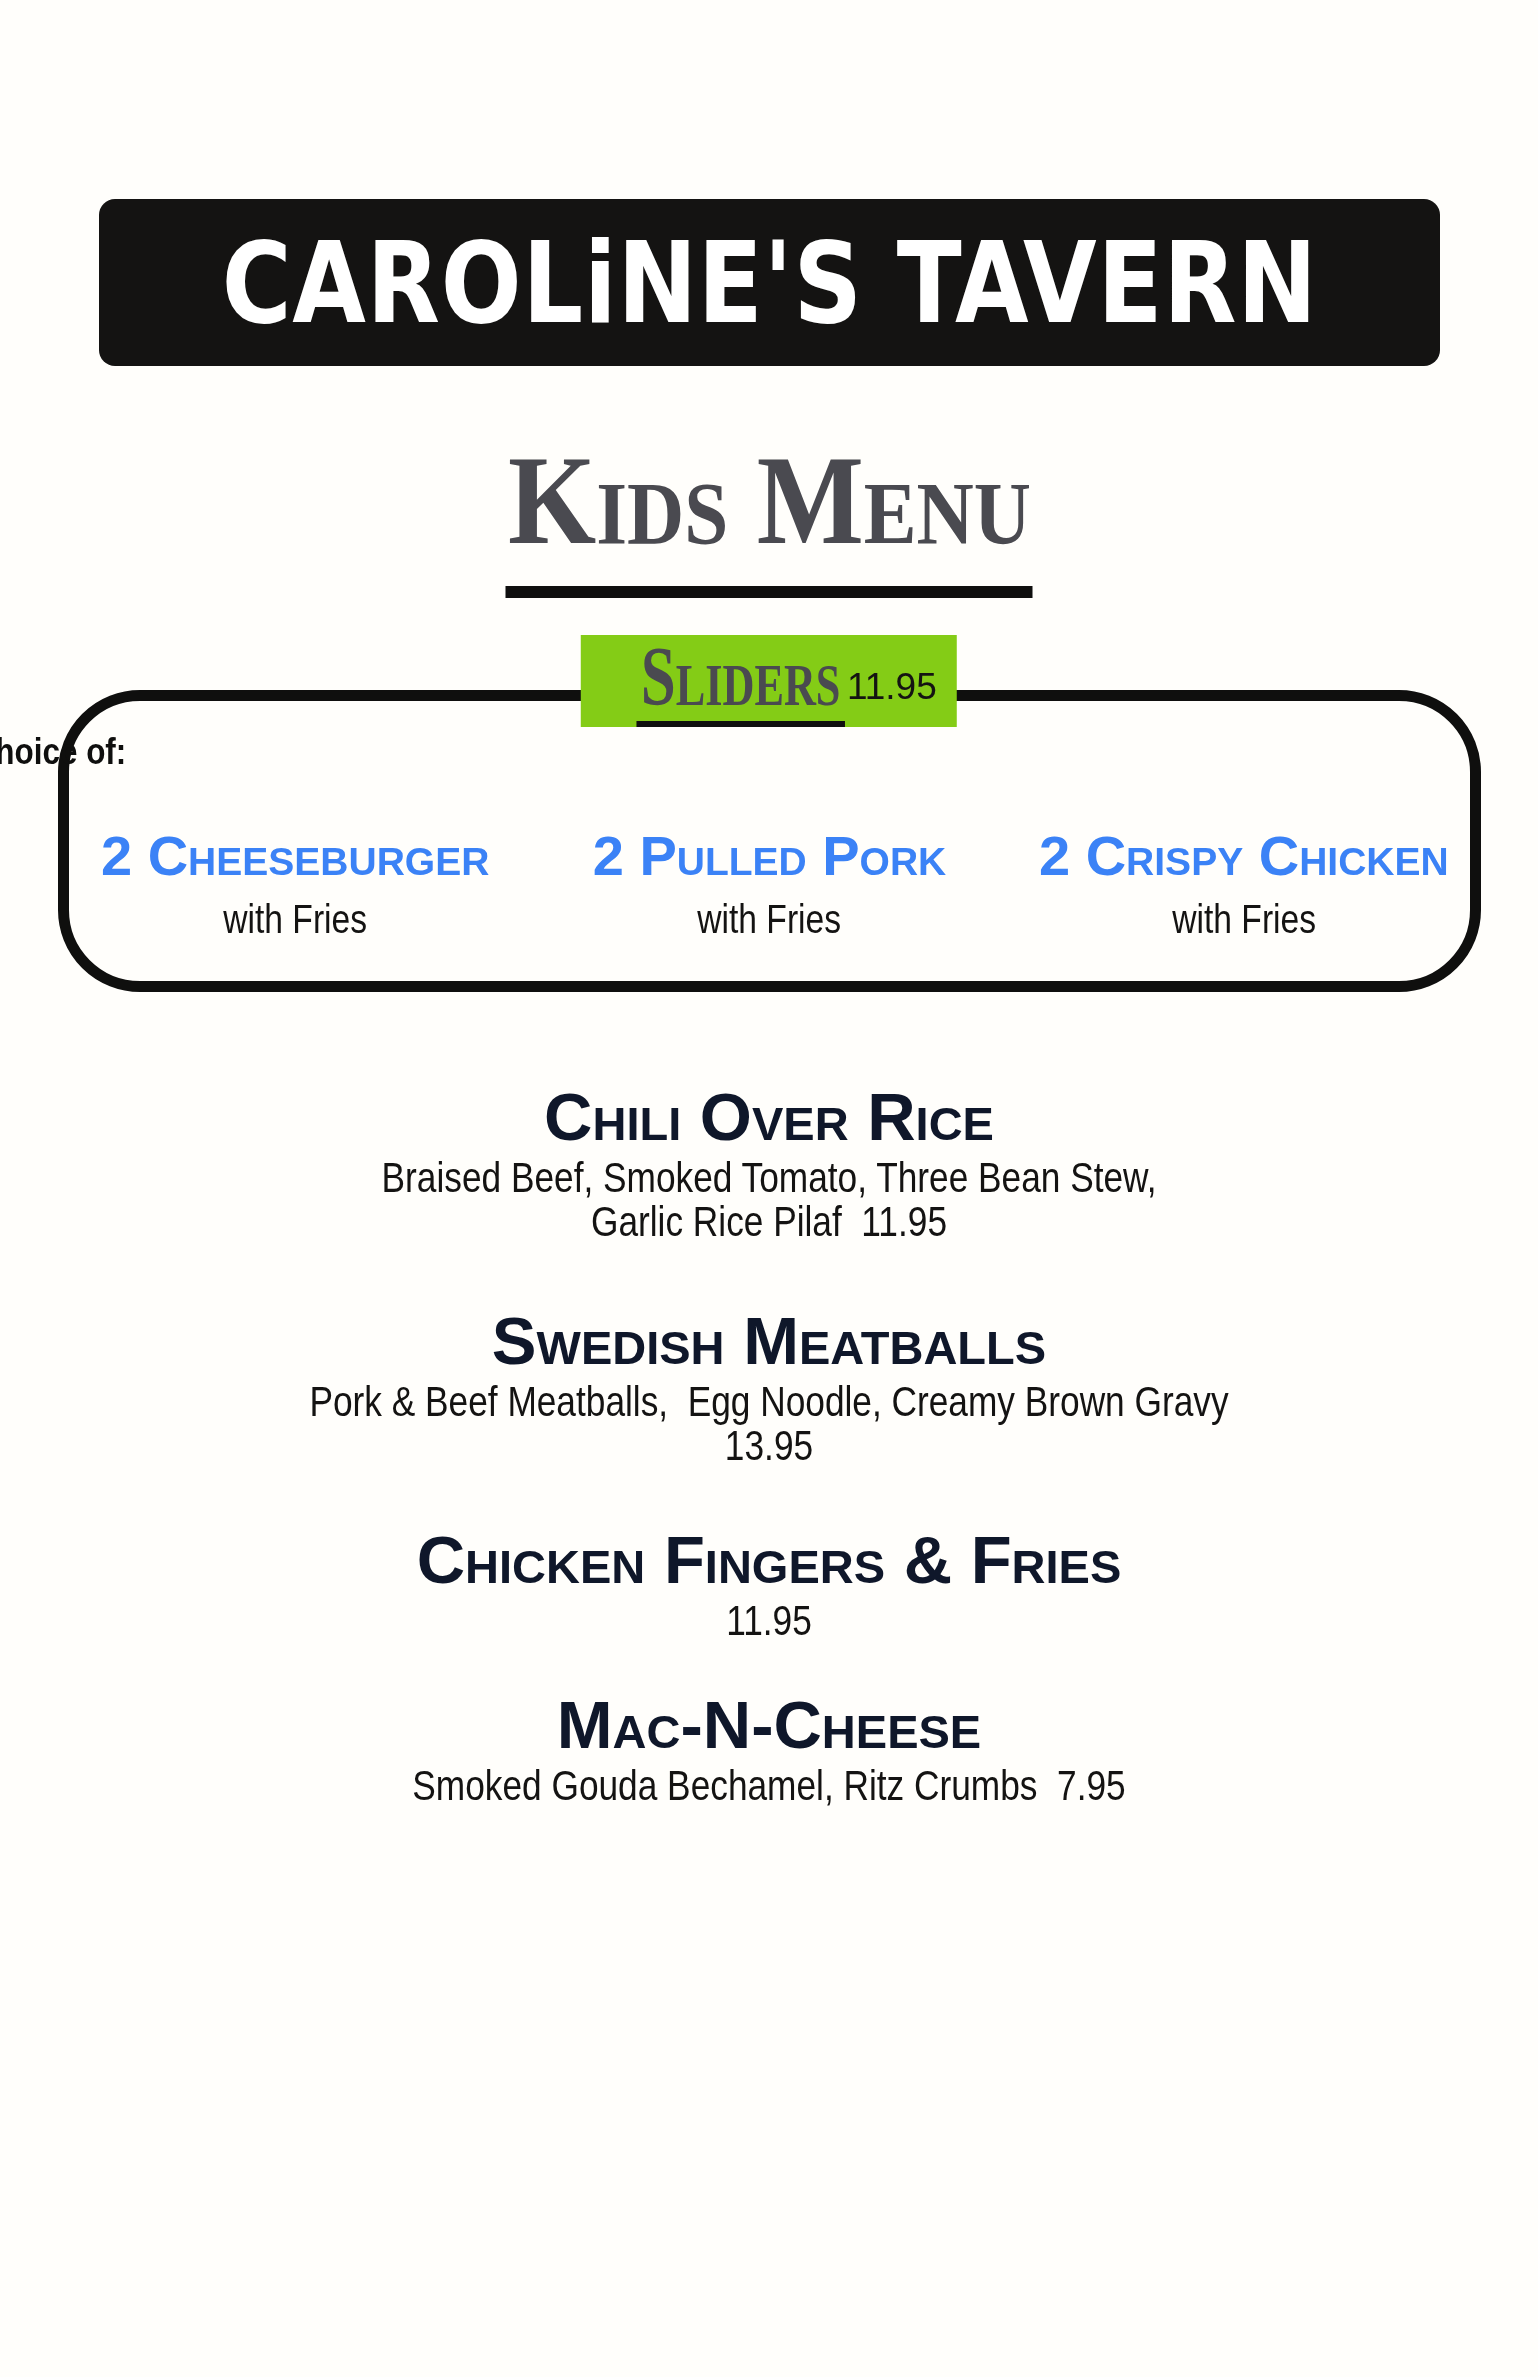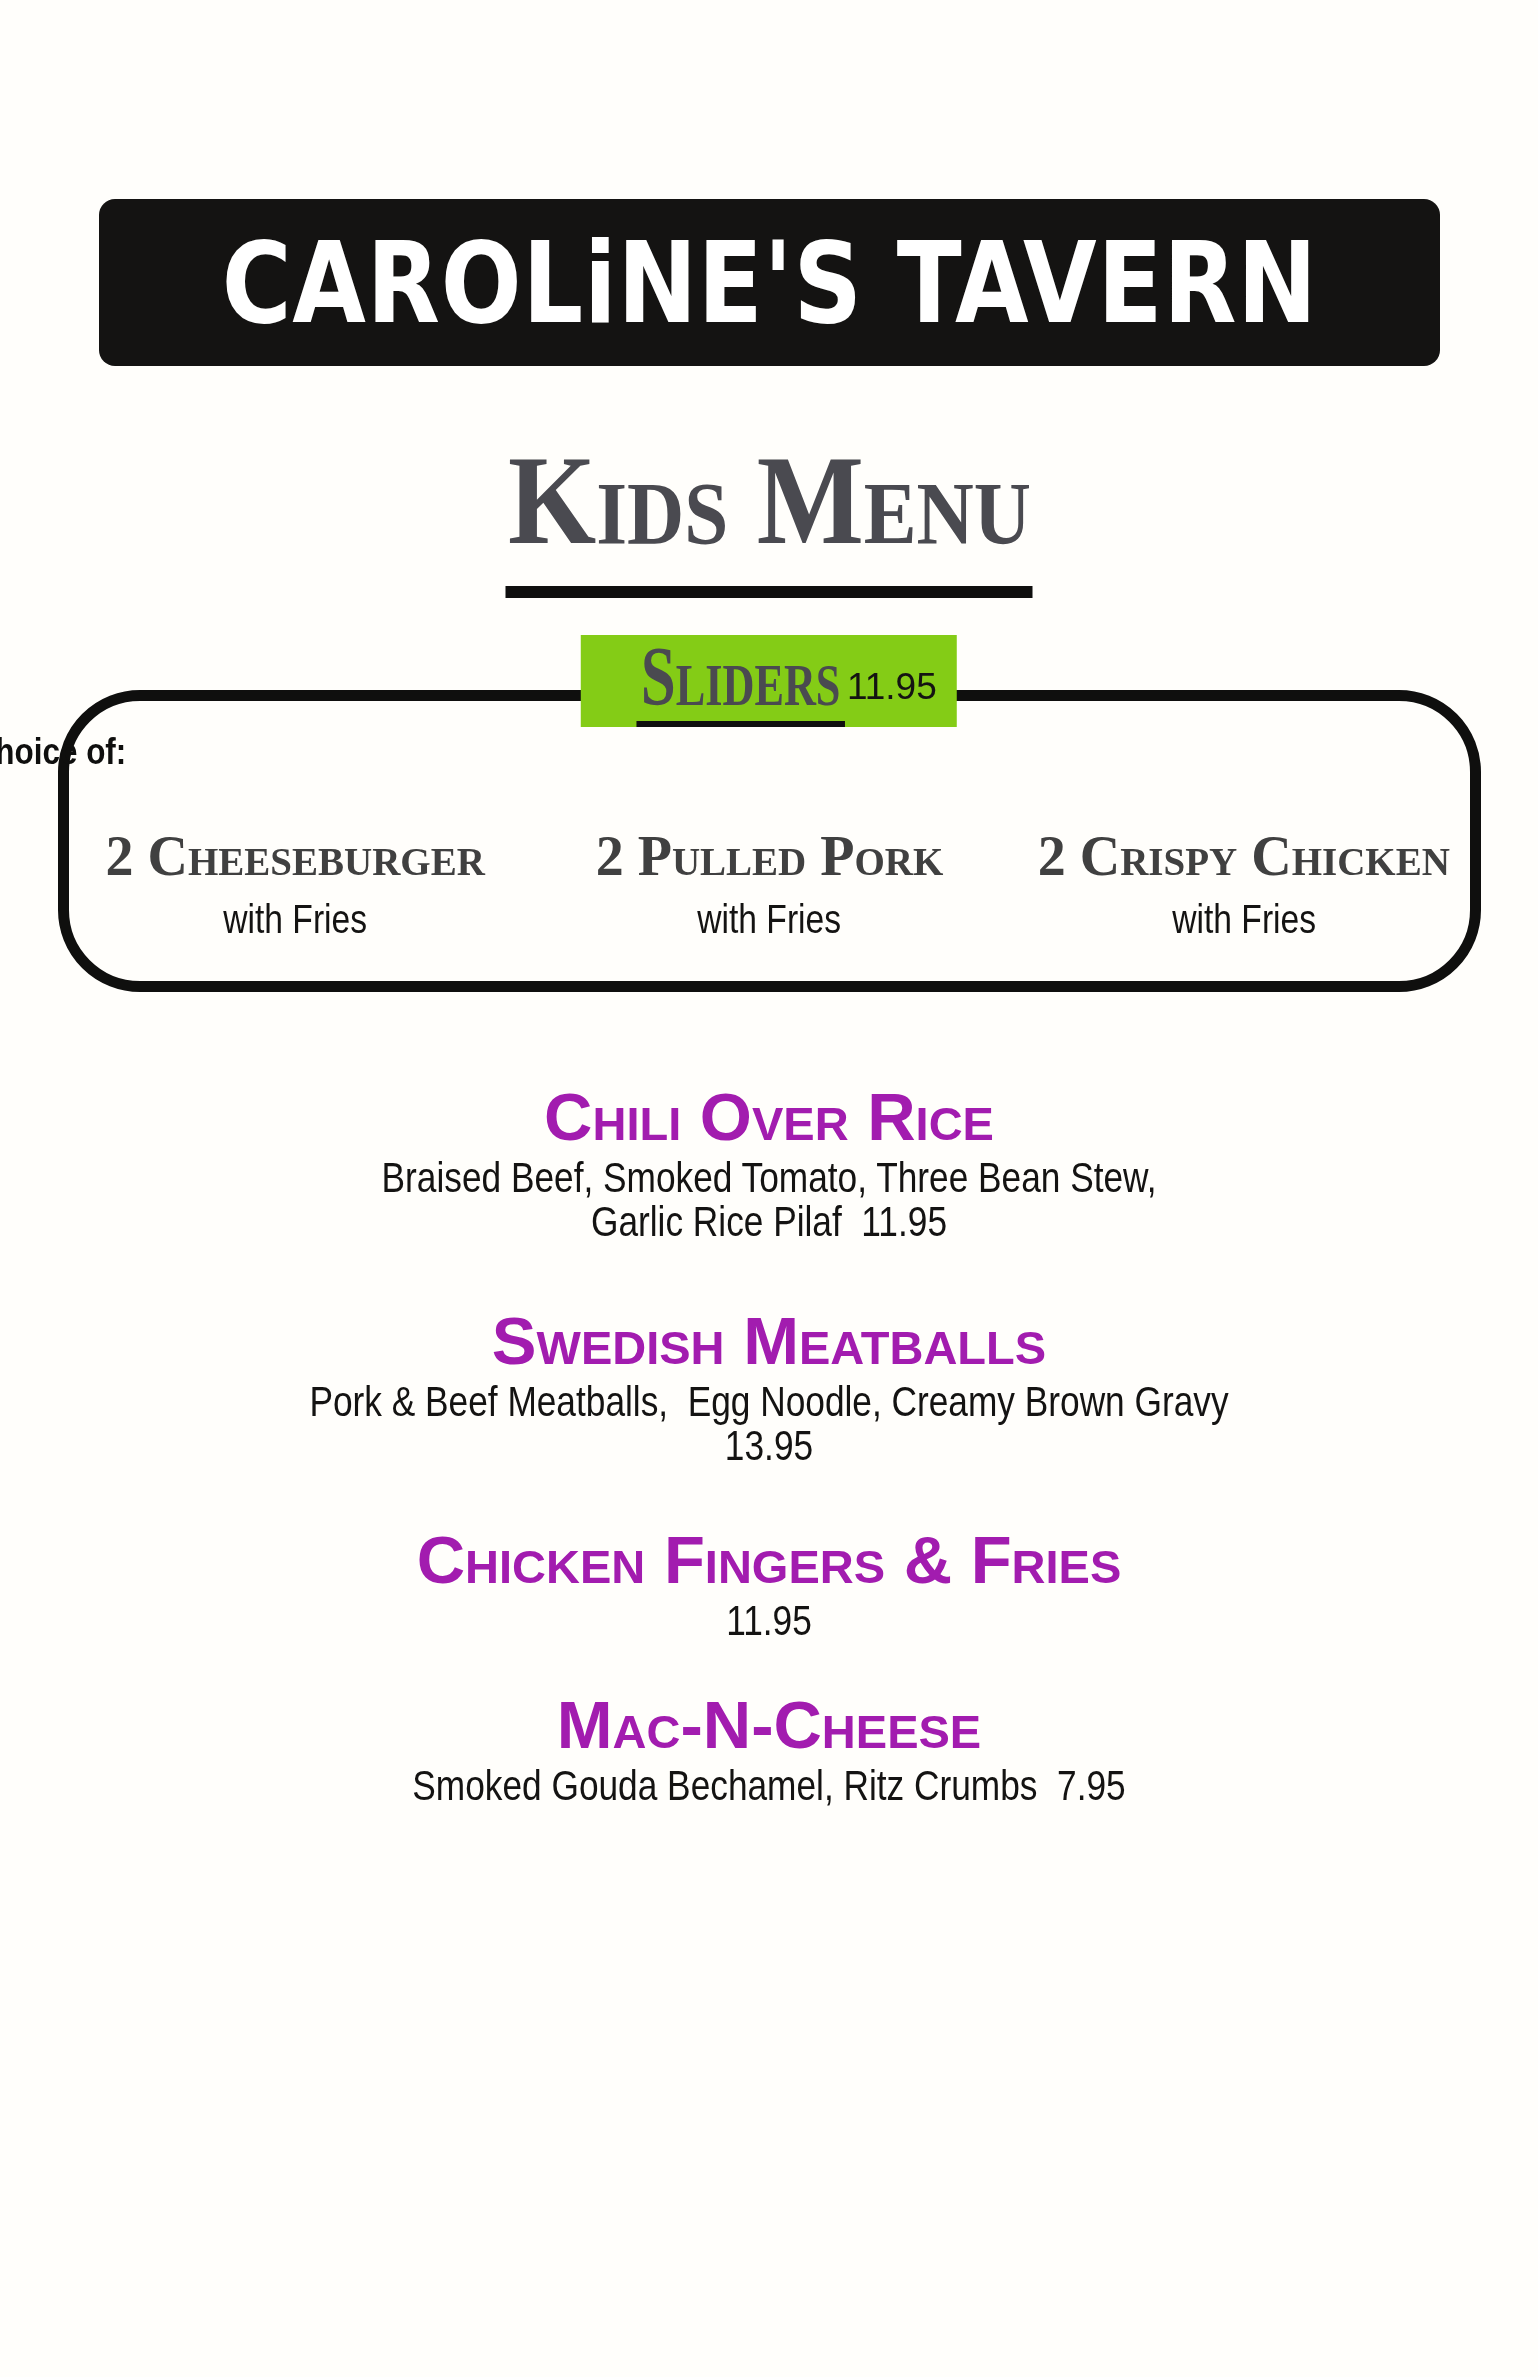--- a/index.html
+++ b/index.html
@@ -75,37 +75,37 @@
     transform:translateX(-41px) scaleX(0.85);
     color:#0f0f0e;
   }
   .sliders-row{
     position:absolute;left:58px;top:828px;width:1423px;
     display:flex;z-index:2;
   }
   .slider-opt{flex:1 1 0;text-align:center;}
   .opt-name{
     font-weight:700;font-size:56px;line-height:1;
-    font-variant:small-caps;color:#404040;white-space:nowrap;font-family:Liberation Serif, serif;
+    font-variant:small-caps;color:#3b82f6;white-space:nowrap;
   }
   .opt-note{
     font-size:41px;line-height:1;margin-top:15px;color:#141312;
     transform:scaleX(0.82);
   }
 
   
   .items{
     position:absolute;top:1082px;left:0;width:100%;text-align:center;
   }
   .item{margin-bottom:48px;}
   .item:nth-child(1){margin-bottom:62px;}
   .item:nth-child(2){margin-bottom:57px;margin-top:13px;}
   .item-name{
     font-weight:700;font-size:67px;line-height:1.05;
-    font-variant:small-caps;color:#a21caf;margin-bottom:3.7px;
+    font-variant:small-caps;color:#0f172a;margin-bottom:3.7px;
   }
   .item-line{
     font-size:43px;line-height:1.02;color:#141312;
     white-space:pre-wrap;
     transform:scaleX(0.82);
   }
 </style>
 </head>
 <body>
 

